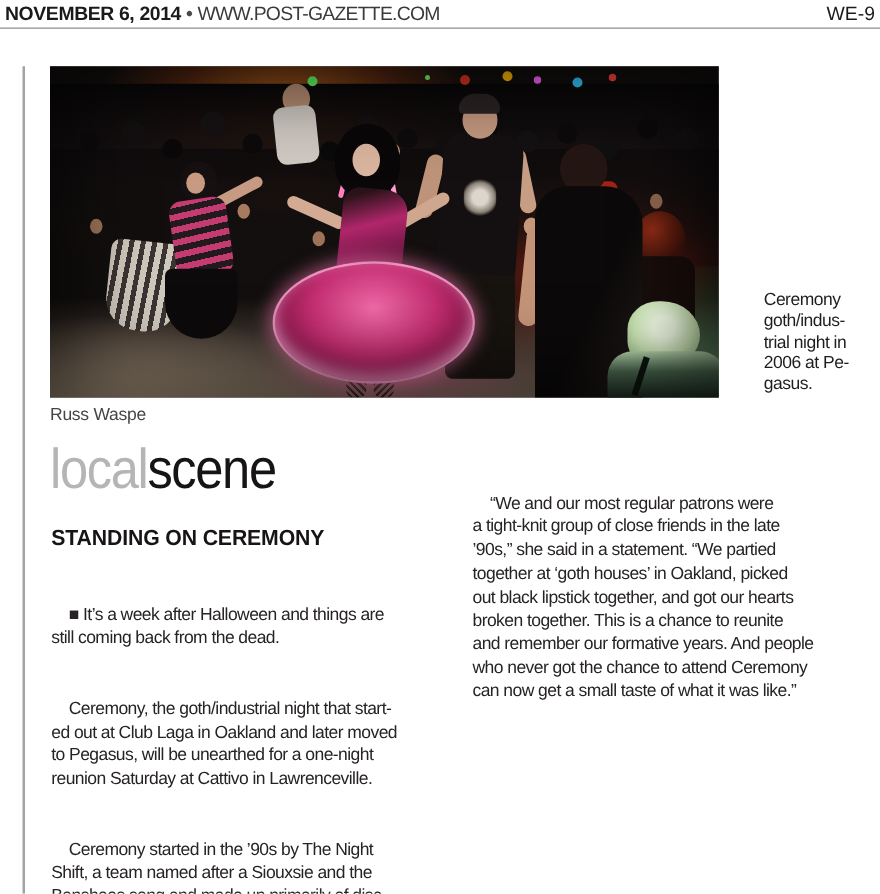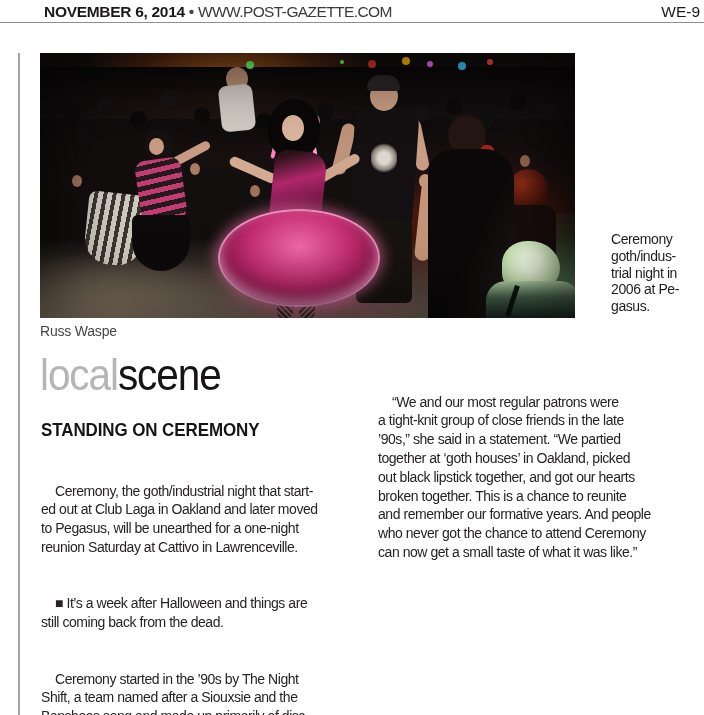--- a/index.html
+++ b/index.html
@@ -4,21 +4,21 @@
 <style>
   html,body{margin:0;padding:0;}
   body{
     width:704px;height:715px;position:relative;background:#ffffff;
     font-family:"Liberation Sans","DejaVu Sans",sans-serif;
     color:#272324;overflow:hidden;
   }
   .page{position:absolute;left:0;top:0;width:704px;height:715px;}
 
   
-  .header-bar{position:absolute;left:4px;right:4px;top:3px;height:19px;margin-left:40px;}
+  .header-bar{position:absolute;left:4px;right:4px;top:3px;height:19px;}
   .header-left{position:absolute;left:0;top:0;font-size:15.5px;font-weight:bold;letter-spacing:-0.3px;color:#1c191a;white-space:pre;}
   .site{font-weight:normal;color:#3c393a;letter-spacing:-0.6px;}
   .bullet{color:#4a4747;}
   .page-num{position:absolute;right:0;top:0;font-size:15.5px;font-weight:normal;color:#1c191a;}
   .header-rule{position:absolute;left:0;right:0;top:22px;height:1px;background:#8f8f8f;}
   .v-rule{position:absolute;left:18px;top:53px;bottom:0;width:2px;background:#a3a3a3;}
 
   
   .photo{position:absolute;left:40px;top:53px;width:535px;height:265px;background:#120f0e;overflow:hidden;}
   .art{position:absolute;}
@@ -181,26 +181,26 @@
 goth/indus-
 trial night in
 2006 at Pe-
 gasus.</div>
 
   <div class="section-title"><span class="t-local">local</span><span class="t-scene">scene</span></div>
 
   <div class="headline">STANDING ON CEREMONY</div>
 
   <div class="col col-left">
+    <p class="indent">■ It’s a week after Halloween and things are
+still coming back from the dead.</p>
     <p class="indent">Ceremony, the goth/industrial night that start-
 ed out at Club Laga in Oakland and later moved
 to Pegasus, will be unearthed for a one-night
 reunion Saturday at Cattivo in Lawrenceville.</p>
-    <p class="indent">■ It’s a week after Halloween and things are
-still coming back from the dead.</p>
     <p class="indent">Ceremony started in the ’90s by The Night
 Shift, a team named after a Siouxsie and the
 Banshees song and made up primarily of disc
 jockeys from WPTS and WRCT. It lasted for 12
 years between Laga and Pegasus, running from
 1996 to 2008.</p>
     
   </div>
 
   <div class="col col-right">

